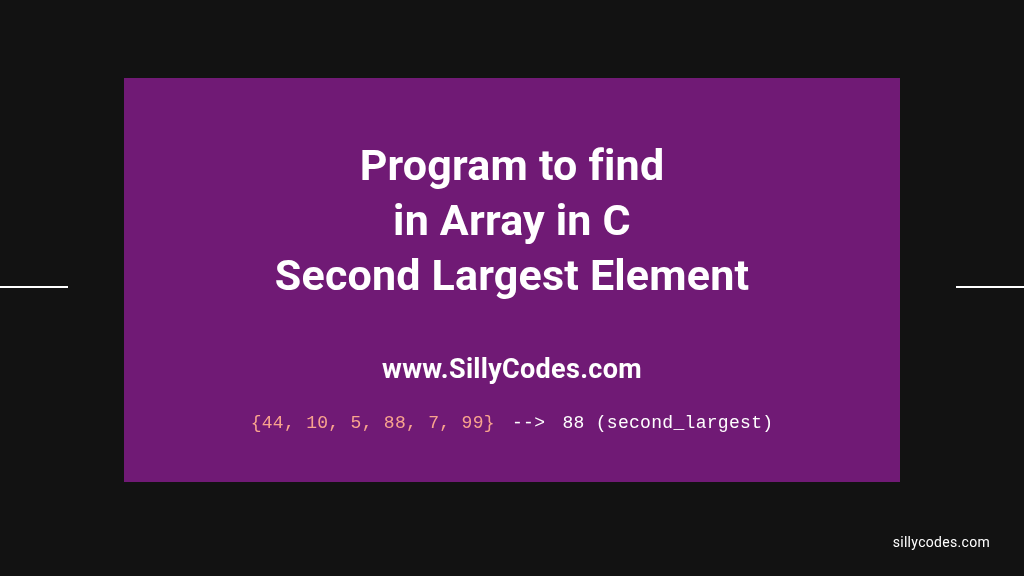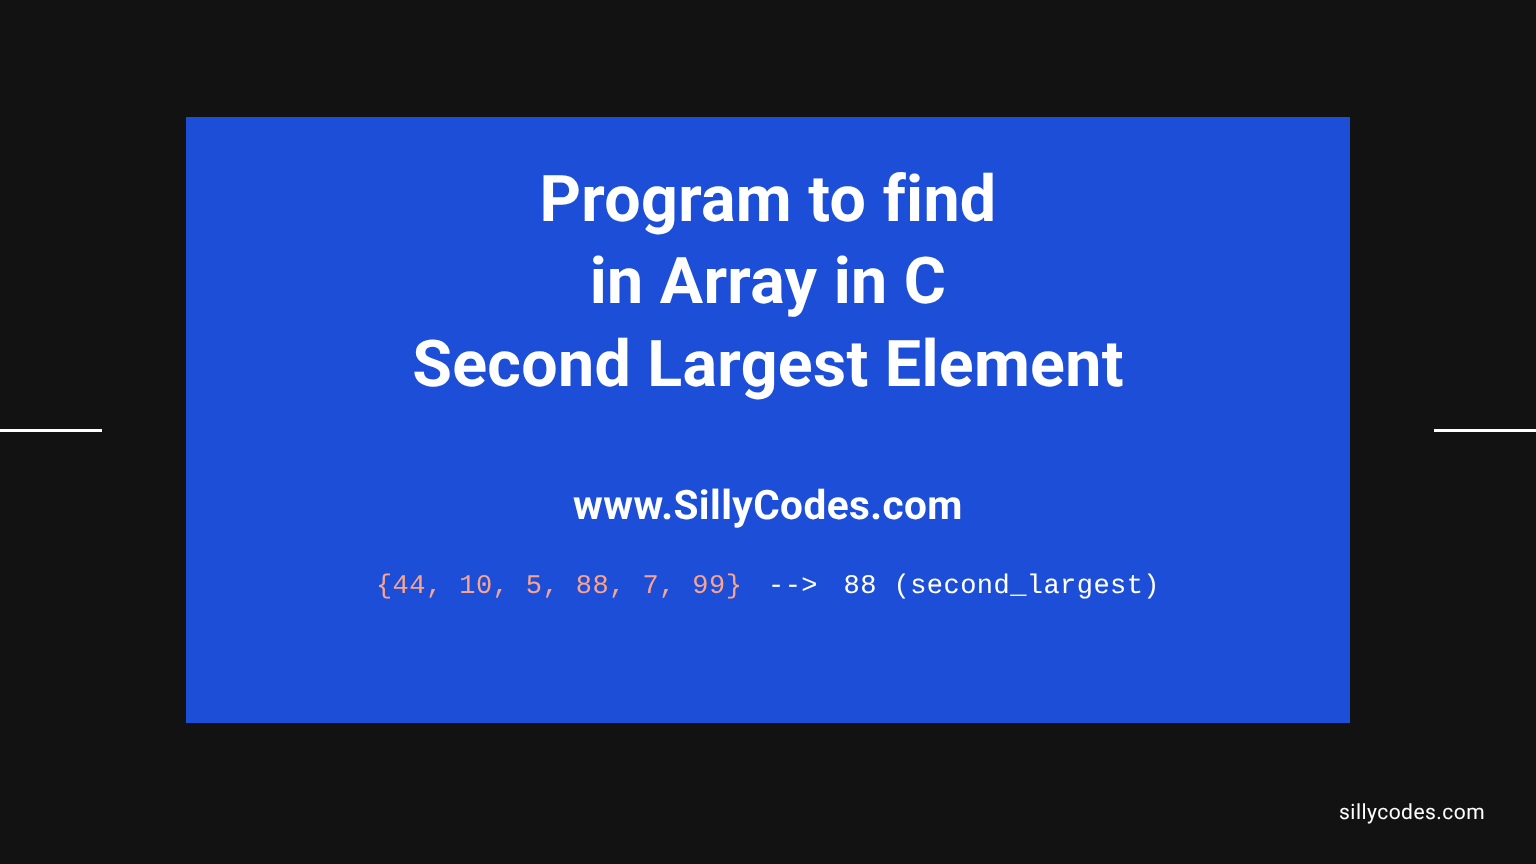--- a/index.html
+++ b/index.html
@@ -14,25 +14,25 @@
       position: relative;
       font-family: -apple-system, BlinkMacSystemFont, "Segoe UI", Roboto, "Helvetica Neue", Arial, sans-serif;
       overflow: hidden;
     }
     .card {
       position: absolute;
       left: 124px;
       top: 78px;
       width: 776px;
       height: 404px;
-      background: #1d4ed8;
+      background: #701a75;
       display: flex;
       flex-direction: column;
       align-items: center;
-      padding-top: 28px;
+      padding-top: 60px;
     }
     .title {
       color: #ffffff;
       font-weight: 700;
       font-size: 43px;
       line-height: 1.28;
       text-align: center;
       letter-spacing: 0.2px;
     }
     .url {

